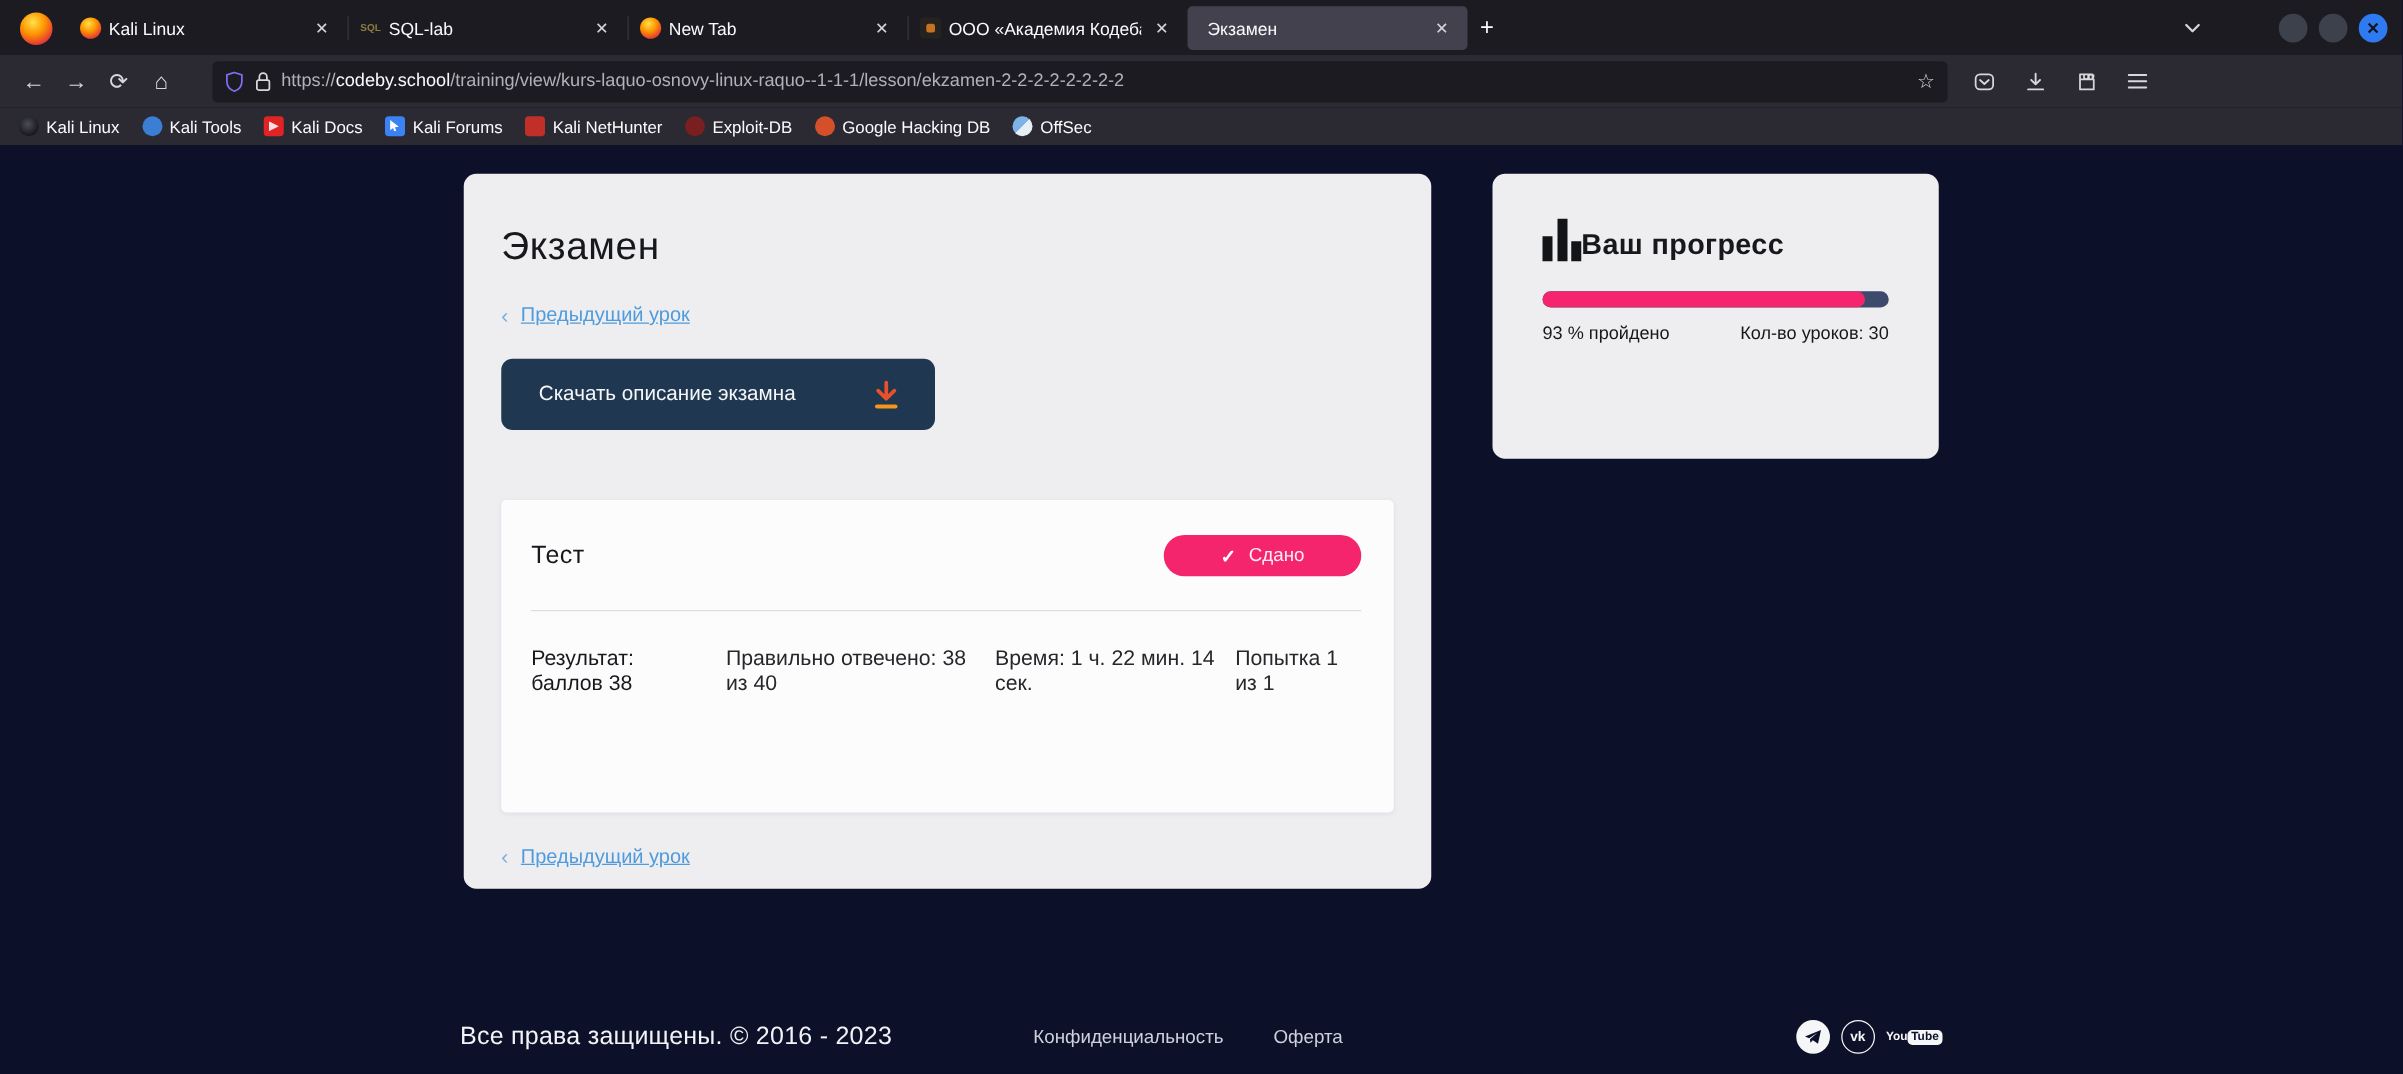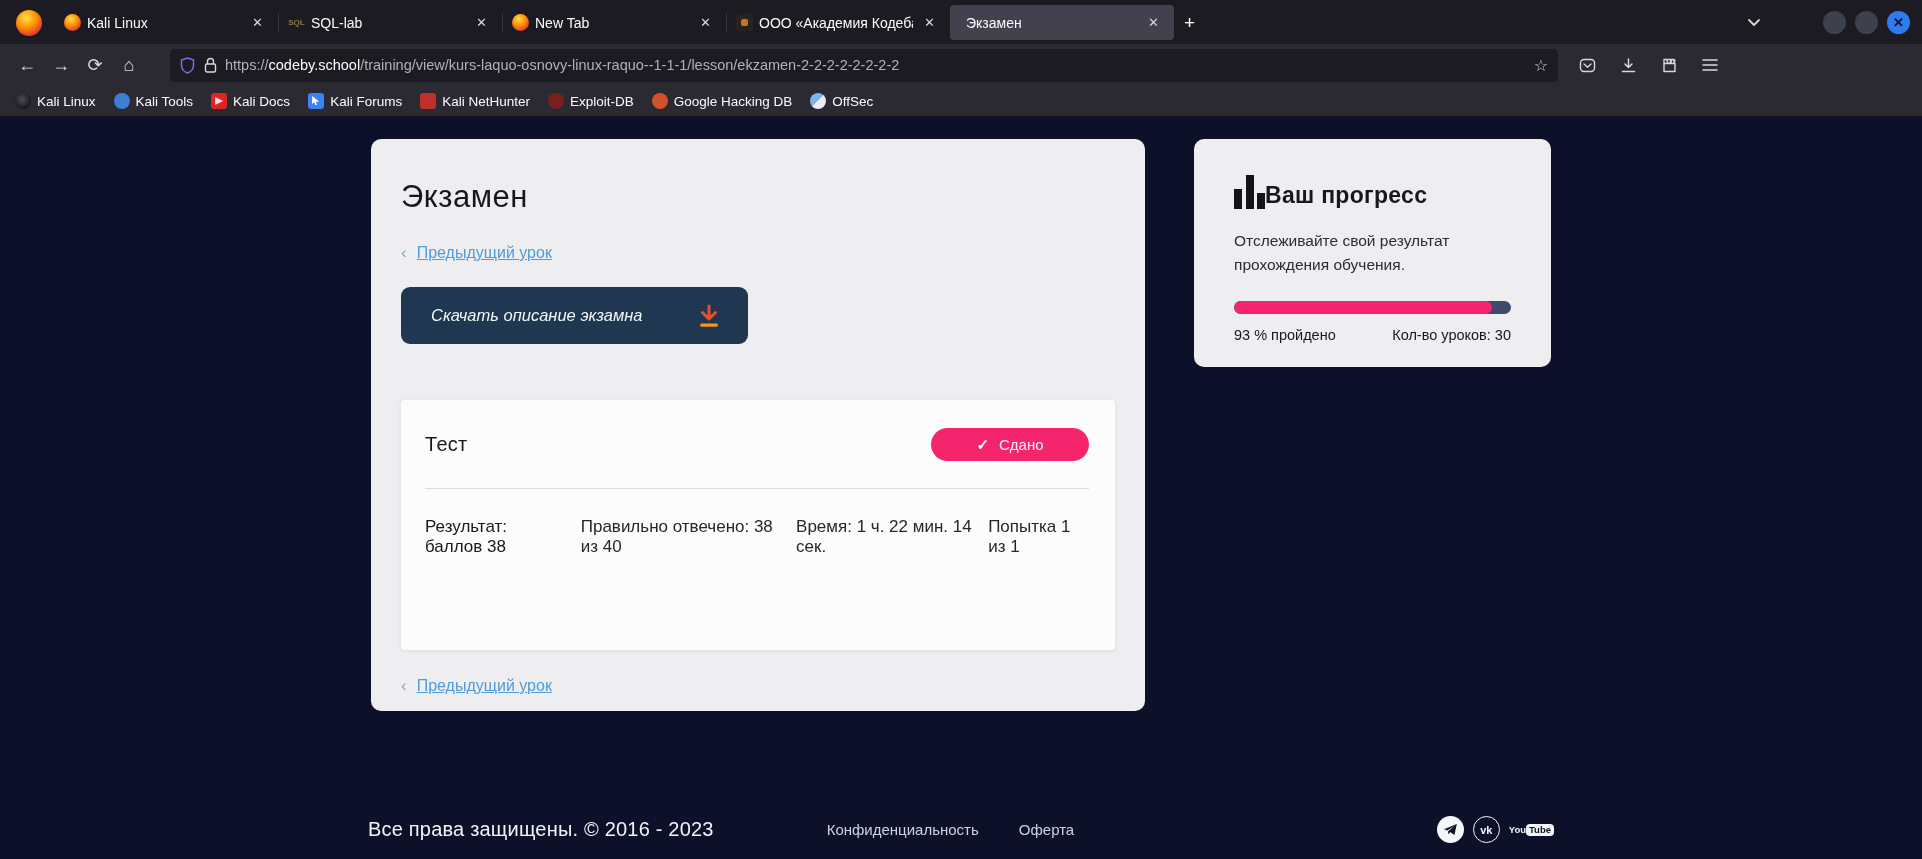--- a/index.html
+++ b/index.html
@@ -72,21 +72,21 @@
   .page-title { font-size: 31px; font-weight: 400; color: #17181c; letter-spacing: .5px; margin-top: 8px; }
   .prev-link-row { display: flex; align-items: center; gap: 10px; margin-top: 28px; }
   .prev-chevron { color: #7aaede; font-size: 17px; }
   .prev-link { color: #4f9bdc; font-size: 16px; text-decoration: underline; cursor: pointer; }
 
   .download-btn {
     margin-top: 24px; width: 347px; height: 57px; background: #1f3750; border: none;
     border-radius: 9px; display: flex; align-items: center; justify-content: space-between;
     padding: 0 26px 0 30px; cursor: pointer;
   }
-  .download-btn-label { color: #f5f6f8; font-size: 16.5px; font-family: "Liberation Sans", sans-serif; font-style: italic; }
+  .download-btn-label { color: #f5f6f8; font-size: 16.5px; font-family: "Liberation Sans", sans-serif; }
 
   .test-card {
     margin-top: 56px; width: 714px; height: 250px; background: #fcfcfd;
     border-radius: 4px; box-shadow: 0 1px 4px rgba(20,30,60,.07); padding: 28px 26px 0 24px;
   }
   .test-head { display: flex; align-items: center; justify-content: space-between; }
   .test-title { font-size: 20px; color: #17181c; font-weight: 500; letter-spacing: .3px; }
   .status-badge {
     width: 158px; height: 33px; background: #f4256d; border-radius: 17px; border: none;
     display: flex; align-items: center; justify-content: center; gap: 10px; cursor: default;
@@ -313,21 +313,20 @@
 
     <div class="progress-card">
       <div class="progress-head">
         <span class="chart-icon">
             <span class="b1"></span>
             <span class="b2"></span>
             <span class="b3"></span>
           </span>
         <span class="progress-title">Ваш прогресс</span>
       </div>
-      <div class="progress-desc">Отслеживайте свой результат прохождения обучения.</div>
       <div class="progress-track">
         <div class="progress-fill" style="width: 93%;"></div>
       </div>
       <div class="progress-labels">
         <div>93 % пройдено</div>
         <div>Кол-во уроков: 30</div>
       </div>
     </div>
 
   </div>

